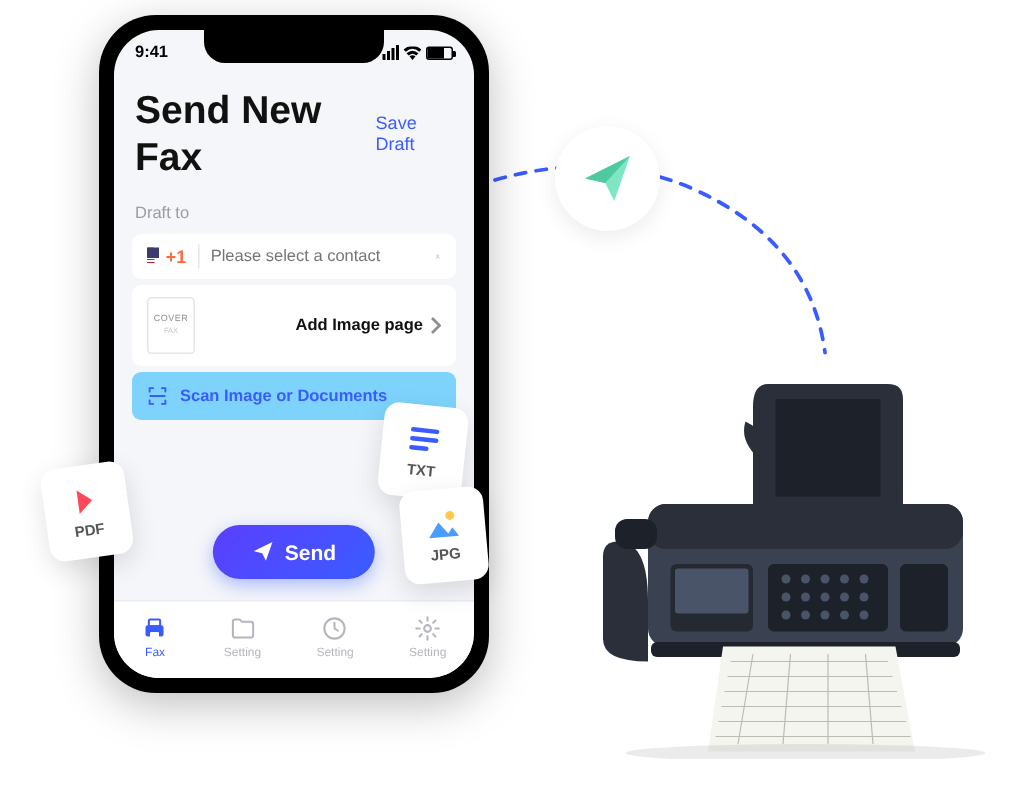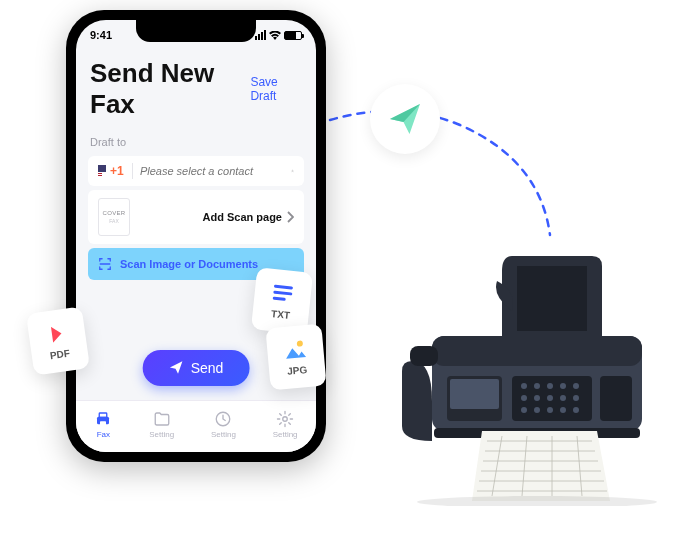--- a/index.html
+++ b/index.html
@@ -73,21 +73,21 @@
   border-radius: 6px;
   display: flex;
   align-items: center;
   padding: 7px 10px;
   gap: 8px;
 }
 .flag { width: 18px; height: 12px; background: linear-gradient(#b22234 0 8%, #fff 8% 16%, #b22234 16% 24%, #fff 24% 32%, #b22234 32% 40%, #fff 40% 48%, #b22234 48% 56%, #fff 56% 64%, #b22234 64% 72%, #fff 72% 80%, #b22234 80% 88%, #fff 88% 100%); position:relative; border-radius:1px;}
 .flag::before { content:''; position:absolute; left:0; top:0; width:8px; height:7px; background:#3c3b6e; }
 .code { color: #ff6a3d; font-size: 12px; font-weight: 600; }
 .divider { width: 1px; height: 16px; background: #e5e5ea; }
-.placeholder-input { flex: 1; font-size: 11px; color: #c7c7cd; border: none; outline: none; background: transparent; font-style: italic; }
+.placeholder-input { flex: 1; font-size: 11px; color: #c7c7cd; border: none; outline: none; background: transparent; }
 .contact-icon { width: 14px; height: 14px; color: #8e8e93; }
 .cover-row {
   background: #fff;
   margin: 4px 12px;
   border-radius: 6px;
   display: flex;
   align-items: center;
   justify-content: space-between;
   padding: 8px 10px;
 }
@@ -123,21 +123,21 @@
   position: absolute;
   bottom: 66px;
   left: 50%;
   transform: translateX(-50%);
   background: linear-gradient(135deg, #5b3fff, #3a5cff);
   color: #fff;
   border: none;
   border-radius: 22px;
   padding: 10px 26px;
   font-size: 14px;
-  font-weight: 400;
+  font-weight: 700;
   display: flex;
   gap: 7px;
   box-shadow: 0 4px 12px rgba(58,92,255,0.4);
 }
 .tabbar {
   position: absolute;
   bottom: 0;
   left: 0;
   right: 0;
   height: 52px;
@@ -249,21 +249,21 @@
         <path d="M4 21 Q4 15 12 15 Q20 15 20 21" fill="none" stroke="currentColor" stroke-width="1.8"></path>
       </svg>
     </div>
 
     <div class="cover-row">
       <div class="cover-thumb">
         <span class="cover-thumb-text">COVER</span>
         <span class="cover-thumb-sub">FAX</span>
       </div>
       <div class="add-cover">
-        <span>Add Scan page</span>
+        <span>Add Image page</span>
         <svg class="chevron" width="8" height="12" viewBox="0 0 8 12">
             <path d="M2 1 L7 6 L2 11" fill="none" stroke="currentColor" stroke-width="1.8"></path>
           </svg>
       </div>
     </div>
 
     <div class="scan-row">
       <svg class="scan-icon" viewBox="0 0 24 24">
         <path d="M3 7 V3 H7 M17 3 H21 V7 M21 17 V21 H17 M7 21 H3 V17" fill="none" stroke="currentColor" stroke-width="2.2" stroke-linecap="round"></path>
         <line x1="3" y1="12" x2="21" y2="12" stroke="currentColor" stroke-width="2.2"></line>

